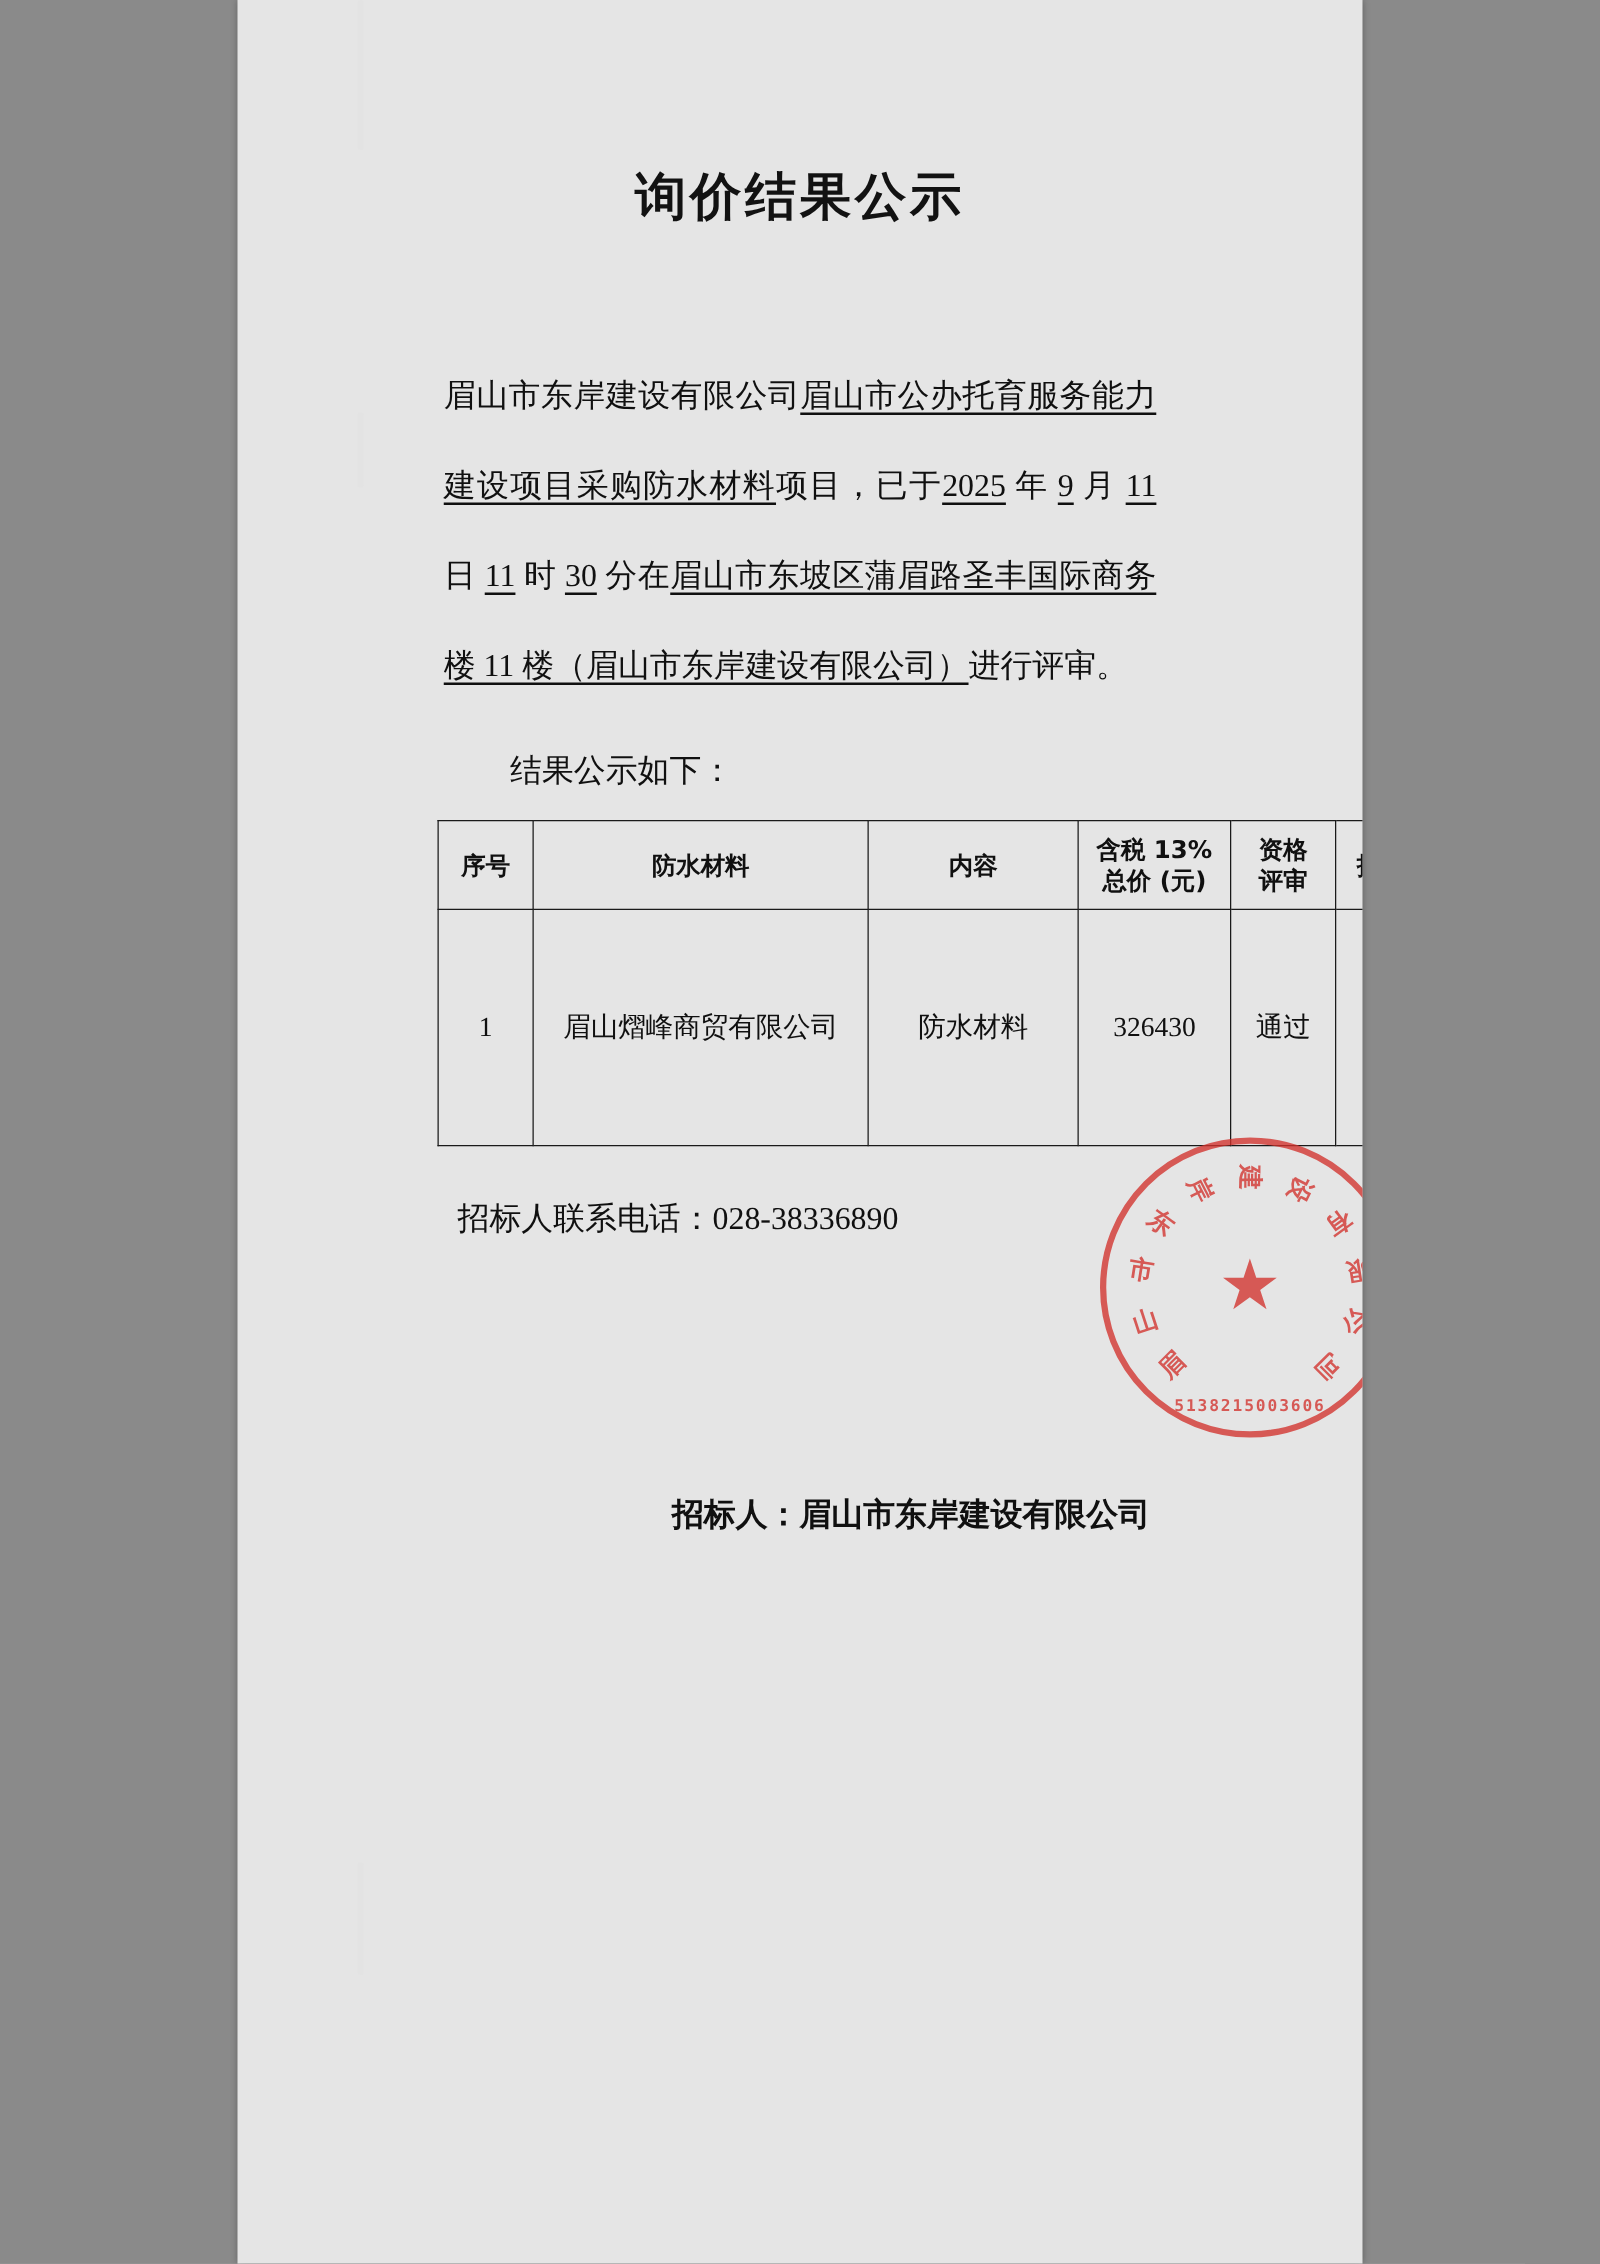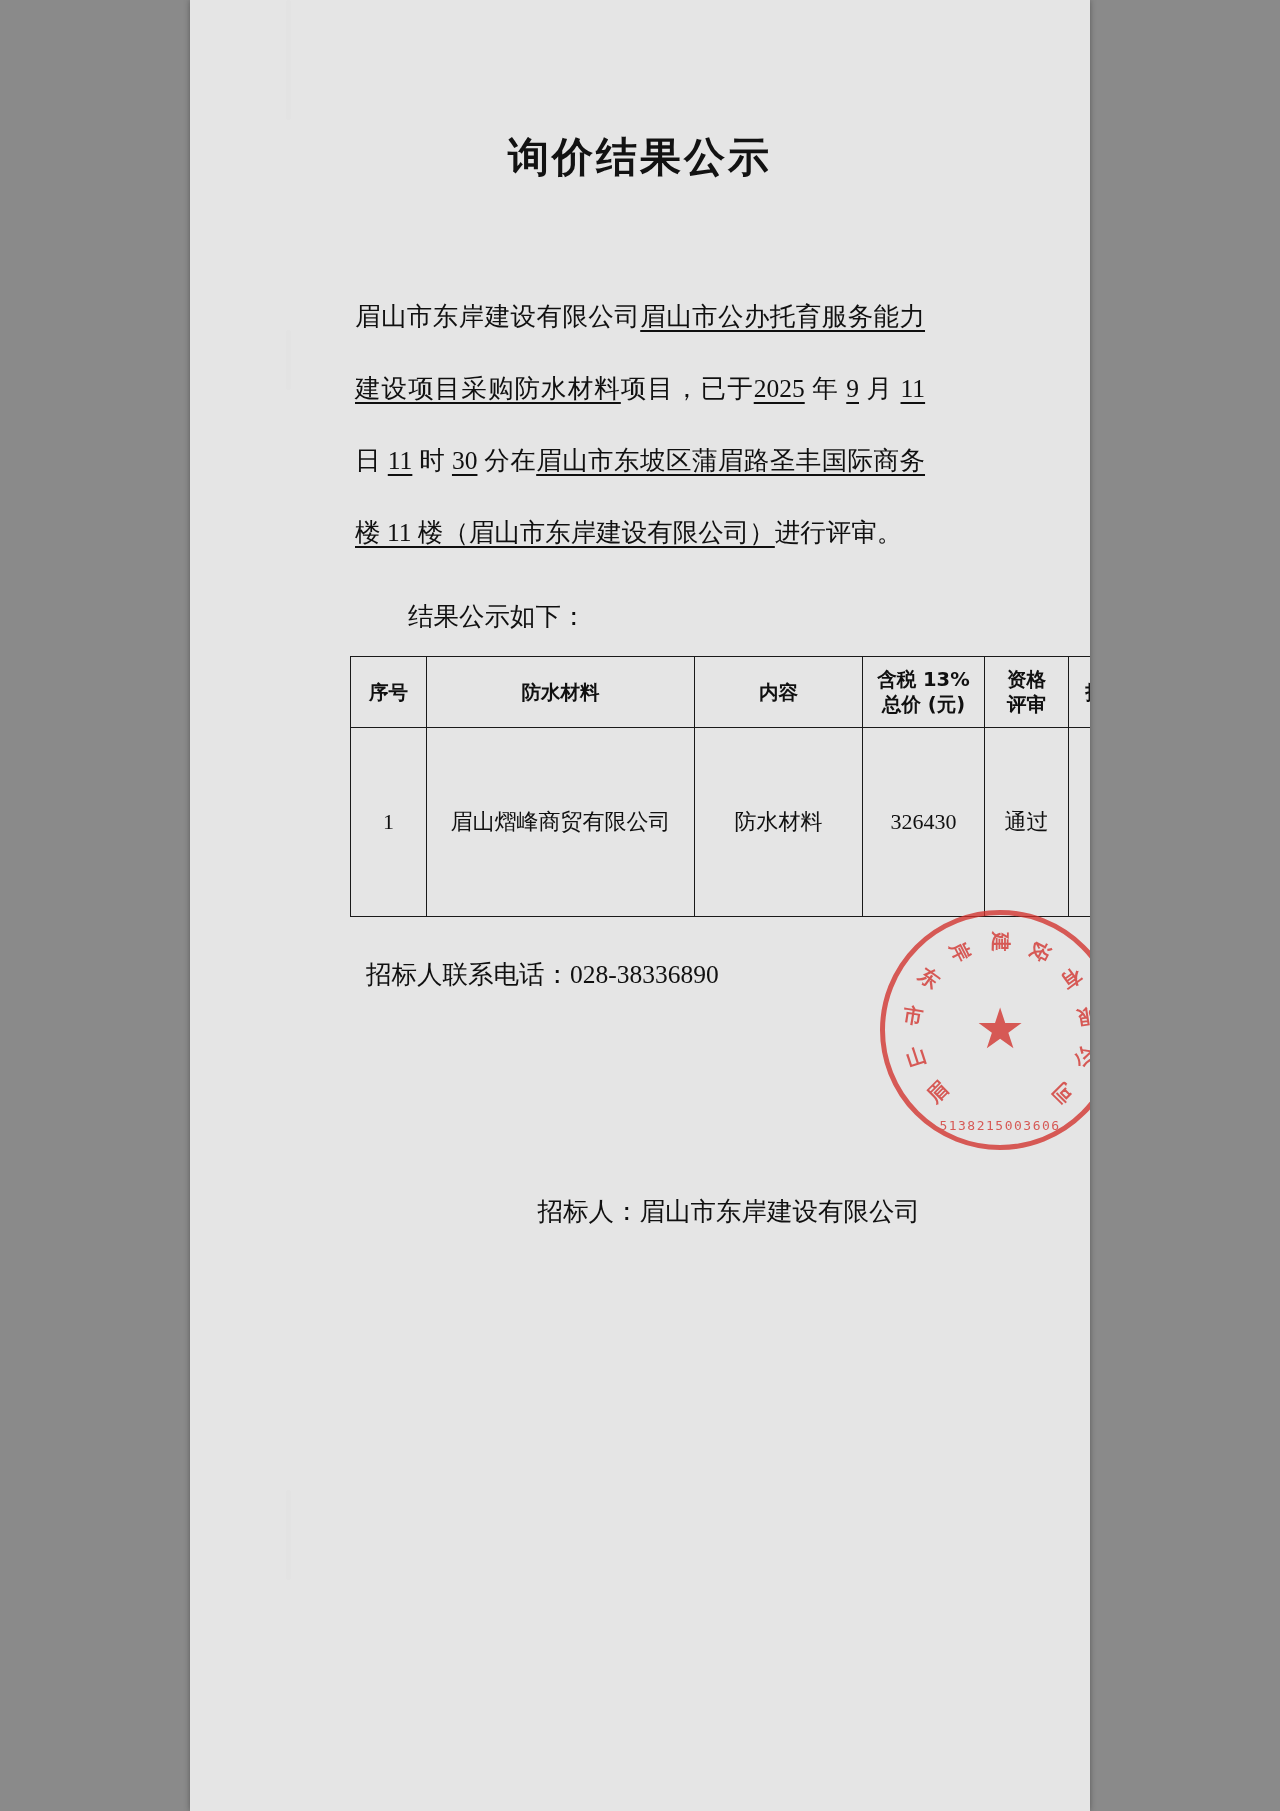--- a/index.html
+++ b/index.html
@@ -103,20 +103,21 @@
 
   .sign-block {
     margin-top: 190px;
     text-align: right;
     padding-right: 170px;
     font-size: 25.5px;
     line-height: 60px;
     color: #101010;
     position: relative;
     z-index: 1;
+    font-weight: bold;
   }
   .sign-line { white-space: nowrap; }
 
   
   .seal {
     position: absolute;
     left: 690px;
     top: 910px;
     width: 230px;
     height: 230px;
@@ -153,20 +154,21 @@
   .seal .seal-code {
     position: absolute;
     bottom: 12px;
     left: 0;
     right: 0;
     text-align: center;
     font-size: 13px;
     letter-spacing: 1.5px;
     color: #d2322d;
     font-family: "DejaVu Sans Mono", monospace;
+    font-weight: bold;
   }
 </style>
 </head>
 <body>
 
 <div class="page">
 
   <div class="scan-mark a"></div>
   <div class="scan-mark b"></div>
   <div class="scan-mark c"></div>

